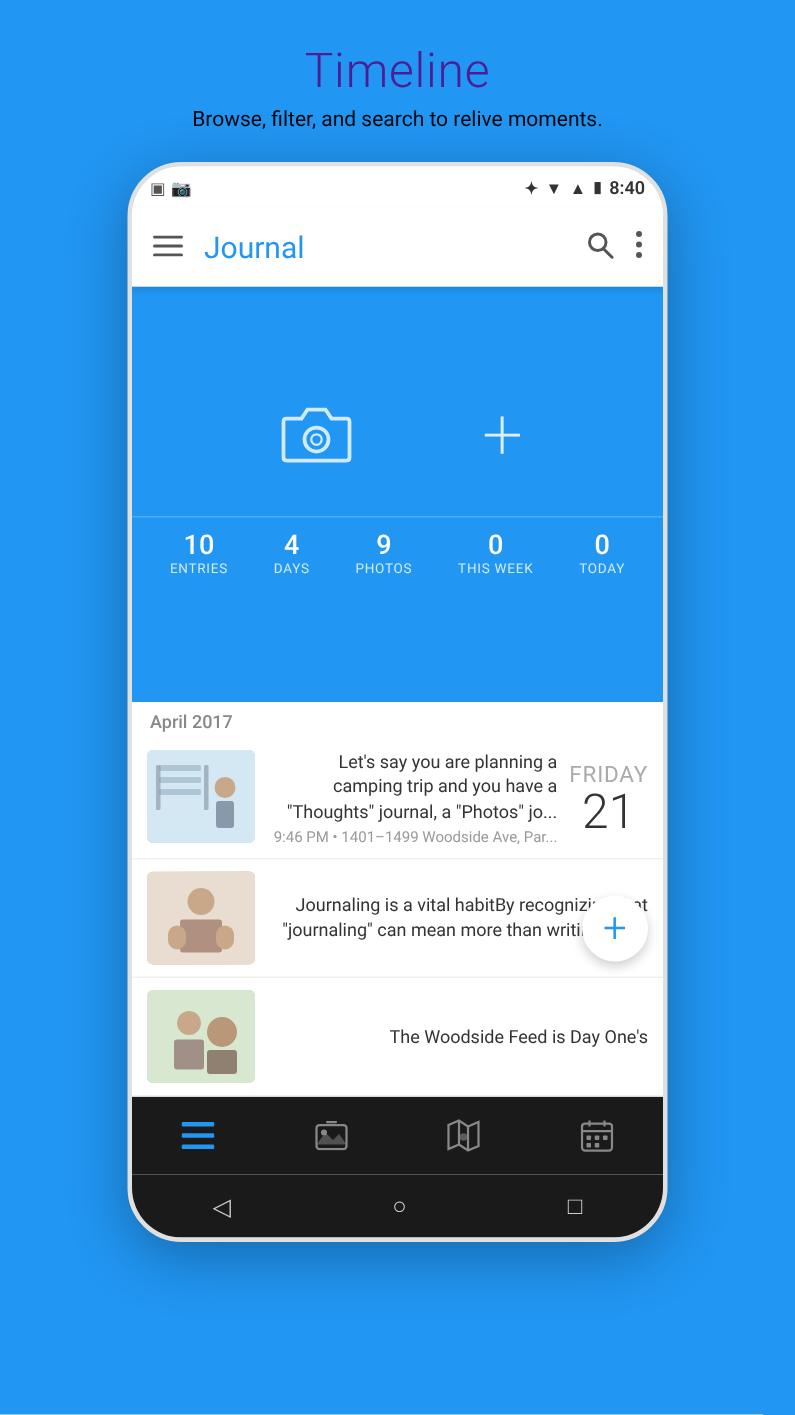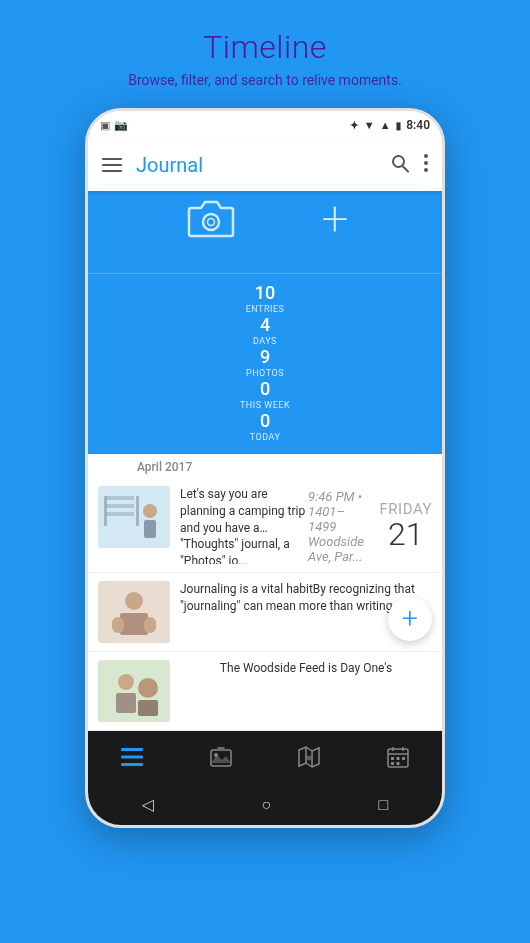--- a/index.html
+++ b/index.html
@@ -21,21 +21,21 @@
       padding-bottom: 10px;
     }
     .page-title {
       font-size: 32px;
       font-weight: 300;
       color: #4c1d95;
       letter-spacing: 0.5px;
     }
     .page-subtitle {
       font-size: 14px;
-      color: #4c1d95;
+      color: #000000;
       margin-top: 6px;
       font-weight: 400;
       opacity: 0.95;
     }
 
     
     .phone-frame {
       width: 360px;
       height: 720px;
       background: #fff;
@@ -166,58 +166,57 @@
     
     .journal-list {
       background: #fff;
       flex-shrink: 0;
     }
     .section-header {
       padding: 6px 12px 4px;
       font-size: 12px;
       color: #888;
       font-weight: 500;
-      margin-left: 37px;
     }
     .journal-entry {
       display: flex;
       align-items: stretch;
       padding: 8px 10px;
       border-bottom: 1px solid #f0f0f0;
       position: relative;
     }
     .entry-thumb {
       width: 72px;
       height: 62px;
       border-radius: 4px;
       overflow: hidden;
       flex-shrink: 0;
       margin-right: 10px;
       background: #e0e0e0;
     }
     .entry-content {
       flex: 1;
       display: flex;
-      flex-direction: row;
-      justify-content: center;
+      flex-direction: column;
+      justify-content: center;
+      text-align: right;
     }
     .entry-text {
       font-size: 12px;
       color: #333;
       line-height: 1.4;
       overflow: hidden;
       display: -webkit-box;
       -webkit-line-clamp: 3;
       -webkit-box-orient: vertical;
     }
     .entry-meta {
-      font-size: 13px;
+      font-size: 10px;
       color: #999;
       margin-top: 3px;
-      font-style: italic;
     }
     .entry-date {
       display: flex;
       flex-direction: column;
       align-items: center;
       justify-content: center;
       margin-left: 8px;
       flex-shrink: 0;
     }
     .entry-day-name {
@@ -387,21 +386,21 @@
 
       <svg class="camera-svg" viewBox="0 0 60 46">
         <path d="M8 14 L8 38 Q8 40 10 40 L50 40 Q52 40 52 38 L52 14 Q52 12 50 12 L40 12 L36 6 L24 6 L20 12 L10 12 Q8 12 8 14 Z" stroke="rgba(255,255,255,0.8)" stroke-width="2.5" fill="none"></path>
         <circle cx="30" cy="26" r="8" stroke="rgba(255,255,255,0.8)" stroke-width="2.5" fill="none"></circle>
         <circle cx="30" cy="26" r="3.5" stroke="rgba(255,255,255,0.8)" stroke-width="1.5" fill="none"></circle>
       </svg>
 
       <span class="plus-icon">+</span>
     </div>
 
-    <div class="stats-bar" style="width:100%;flex-direction:column;">
+    <div class="stats-bar" style="width:100%;">
       <div class="stat-item">
         <span class="stat-value">10</span>
         <span class="stat-label">ENTRIES</span>
       </div>
       <div class="stat-item">
         <span class="stat-value">4</span>
         <span class="stat-label">DAYS</span>
       </div>
       <div class="stat-item">
         <span class="stat-value">9</span>

